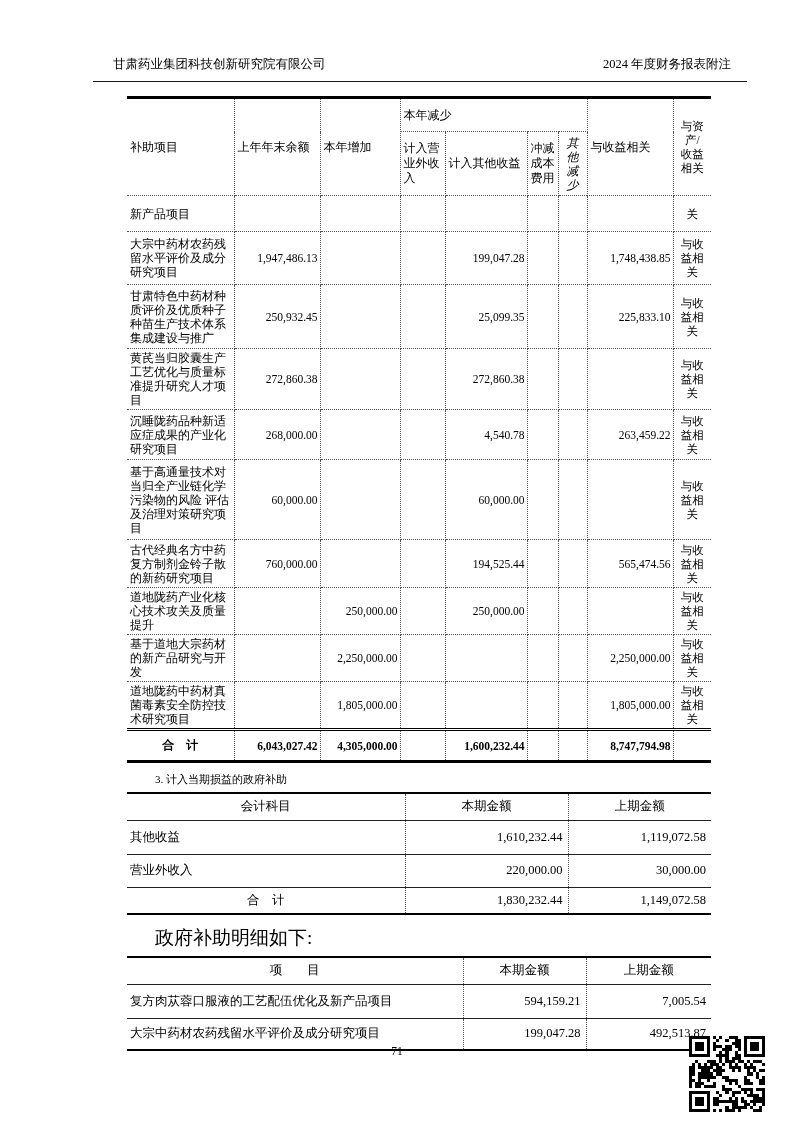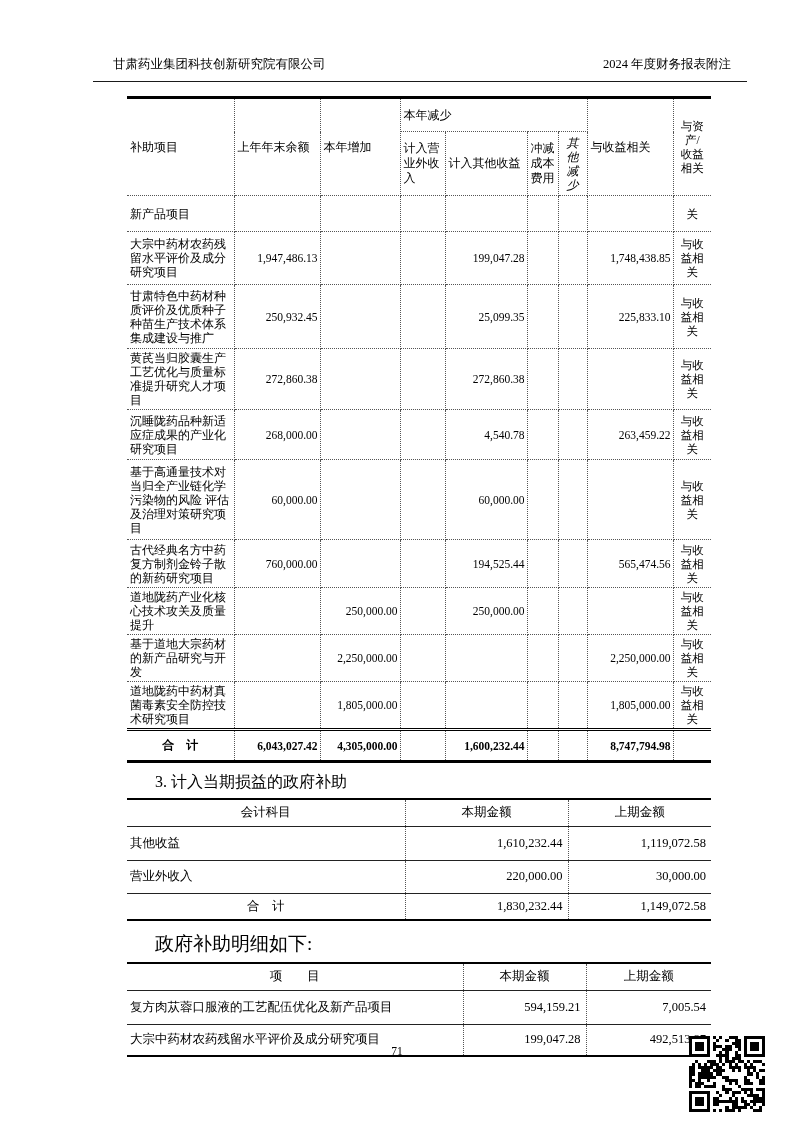--- a/index.html
+++ b/index.html
@@ -34,21 +34,21 @@
   .t2,.t3{border-top:2.5px solid #000;border-bottom:2.5px solid #000;font-size:12.5px;margin-top:5px;}
   .t2 th,.t2 td,.t3 th,.t3 td{border-top:1px solid #222;border-bottom:1px solid #222;
        border-left:1px dotted #555;border-right:1px dotted #555;}
   .t2 .el,.t3 .el{border-left:none!important;}
   .t2 .er,.t3 .er{border-right:none!important;}
   .t2 th,.t3 th{text-align:center;}
   .t2 .txt,.t3 .txt{text-align:left;padding-left:3px;font-family:Liberation Mono, monospace;}
   .t2 .num,.t3 .num{text-align:right;padding-right:5px;}
   .t2 .center,.t3 .center{text-align:center;}
 
-  .section-heading{margin:9px 0 2px 28px;font-size:16px;}
+  .section-heading{margin:9px 0 2px 28px;font-size:11px;}
   .detail-intro{margin:10px 0 2px 28px;font-size:19px;}
 
   .page-number{position:absolute;top:1045px;left:0;width:794px;text-align:center;font-size:11.5px;}
   .qr{position:absolute;left:689px;top:1036px;width:76px;height:76px;}
 </style>
 </head>
 <body>
 
 <div class="page">
 

